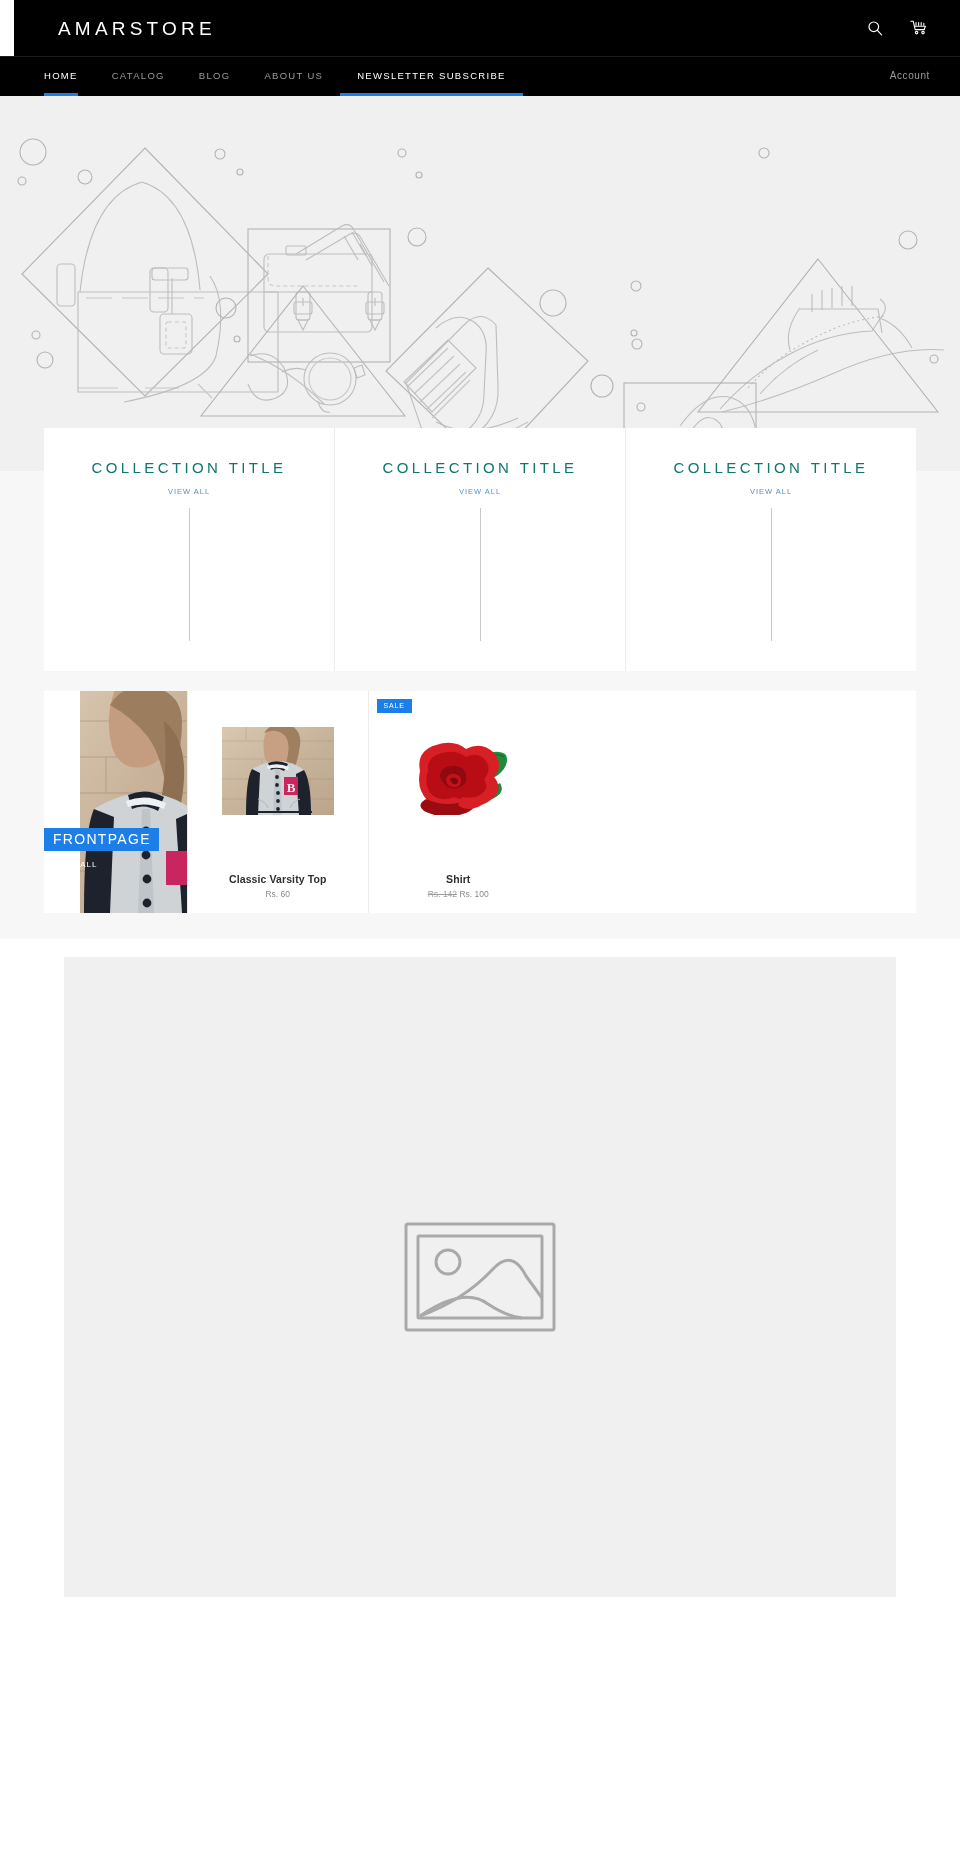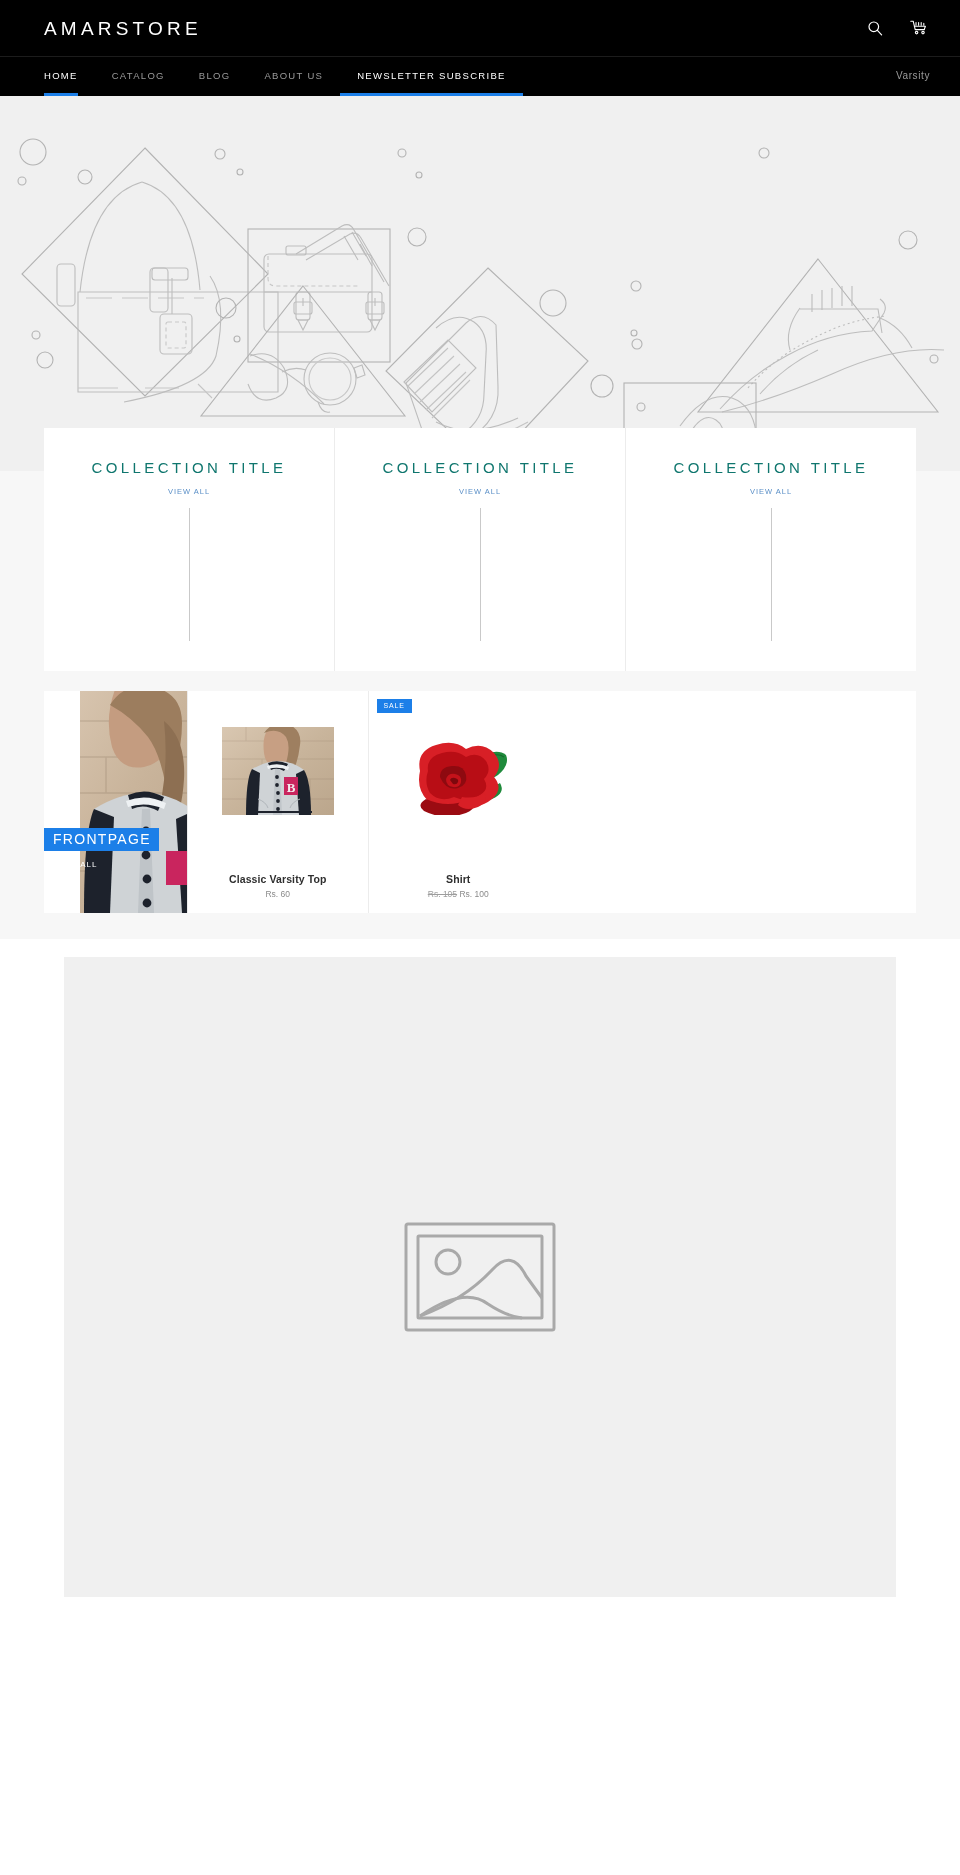--- a/index.html
+++ b/index.html
@@ -11,20 +11,21 @@
   }
   body { width: 960px; overflow-x: hidden; }
 
   
   .topbar {
     background: #000000;
     height: 56px;
     display: flex;
     align-items: center;
     padding: 0 30px 0 44px;
+    margin-left: 14px;
   }
   .brand {
     color: #ffffff;
     font-size: 19px;
     letter-spacing: 4.2px;
     font-weight: 400;
     font-family: "Liberation Sans Narrow", "Liberation Sans", sans-serif;
     text-transform: uppercase;
     line-height: 1;
   }
@@ -281,21 +282,21 @@
 
 <div class="navbar">
   <div class="navlist">
     <div class="navitem active underlined">HOME</div>
     <div class="navitem">CATALOG</div>
     <div class="navitem">BLOG</div>
     <div class="navitem">ABOUT US</div>
     <div class="navitem active underlined">NEWSLETTER SUBSCRIBE</div>
   </div>
   <div class="nav-spacer"></div>
-  <div class="navaccount">Varsity</div>
+  <div class="navaccount">Account</div>
 </div>
 
 <div class="hero">
   <svg width="960" height="375" viewBox="0 0 960 375" fill="none" stroke="#b3b3b3" stroke-width="1.1">
     <rect x="0" y="0" width="960" height="375" fill="#f0f0f0" stroke="none"></rect>
 
     <circle cx="33" cy="56" r="13"></circle>
     <circle cx="22" cy="85" r="4"></circle>
     <circle cx="85" cy="81" r="7"></circle>
     <circle cx="36" cy="239" r="4"></circle>
@@ -522,21 +523,21 @@
             <path d="M44 52 q2 -6 9 -5 q7 1 6 8 q-1 6 -8 5 q-7 -1 -7 -8 z" fill="#c4121a"></path>
             <path d="M48 53 q1 -3 5 -2 q4 1 3 4 q-1 3 -5 2 z" fill="#7d080d"></path>
 
             <path d="M24 72 q22 10 44 0 q10 8 -4 14 q-22 8 -42 -2 q-8 -6 2 -12 z" fill="#9b0b12"></path>
             <path d="M60 70 q14 2 22 -4 q6 8 -6 14 q-12 5 -20 -2 z" fill="#d81f26"></path>
           </svg>
         </div>
         <div class="product-meta">
           <div class="product-title">Shirt</div>
           <div class="product-prices">
-            <span class="price-old">Rs. 105</span>
+            <span class="price-old">Rs. 142</span>
             <span class="price-new">Rs. 100</span>
           </div>
         </div>
       </div>
 
       <div class="featured-filler"></div>
     </div>
   </div>
 
   <div class="bottom-wrap">

